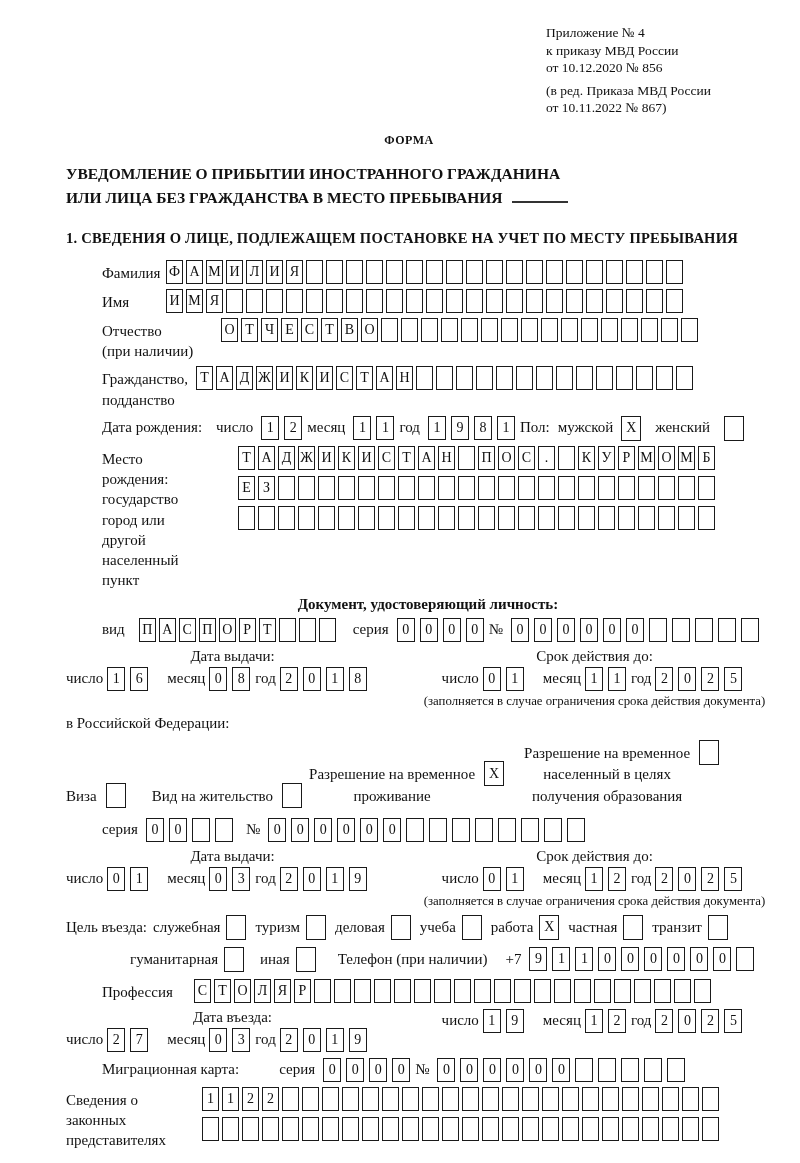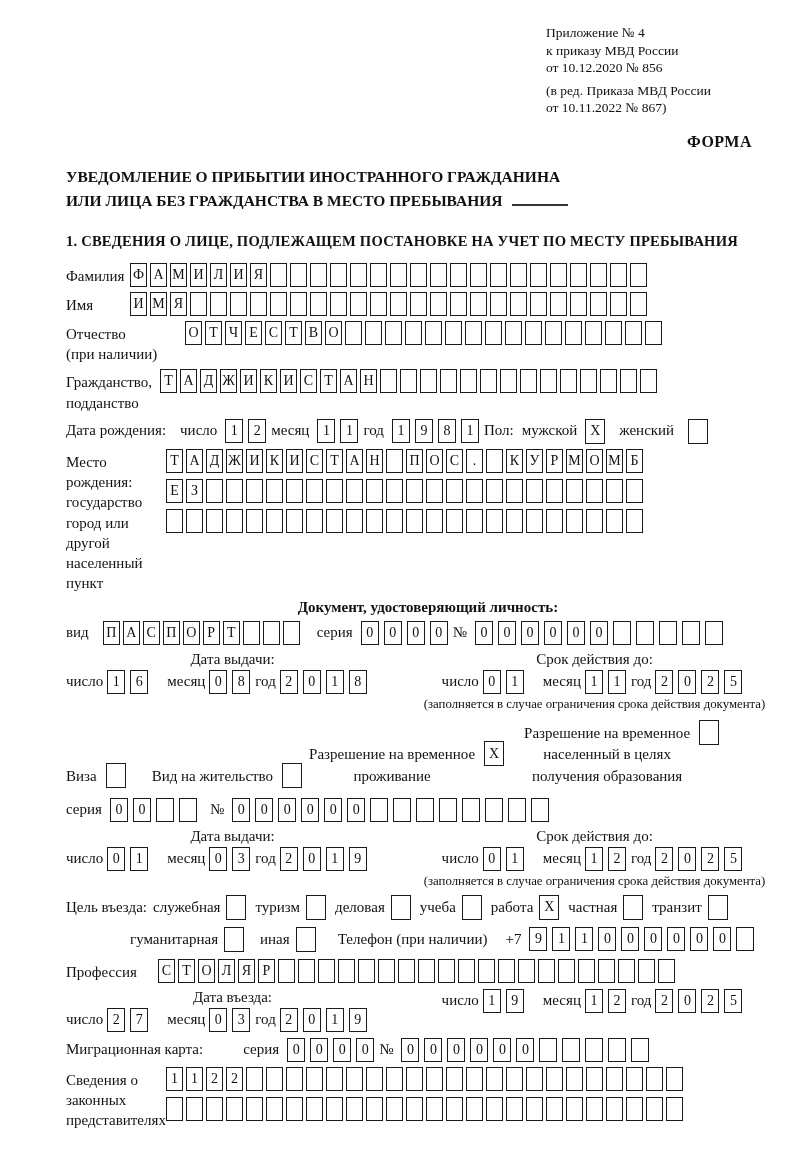--- a/index.html
+++ b/index.html
@@ -7,28 +7,28 @@
   body {
     width: 800px; height: 1163px; overflow: hidden;
     font-family: "Liberation Serif", "DejaVu Serif", serif;
     font-size: 15px; color: #111;
   }
   .page { padding: 24px 10px 10px 66px; width: 800px; }
 
   
   .hdr-block { width: 218px; margin-left: auto; margin-right: 26px; line-height: 1.3; font-size: 13.5px; }
   .hdr-note { margin-top: 5px; }
-  .forma { text-align: right; margin-right: 38px; margin-top: 16px; font-weight: bold; font-size: 16px; letter-spacing: .5px; }
+  .forma { text-align: center; margin-right: 38px; margin-top: 16px; font-weight: bold; font-size: 12px; letter-spacing: .5px; }
 
   .title { text-align: left; font-weight: bold; font-size: 15.5px; line-height: 1.55; margin-top: 14px; }
   .blank-line { display: inline-block; width: 56px; border-bottom: 2px solid #333; height: 12px; margin-left: 10px; }
   .section-h { font-weight: bold; font-size: 14.6px; margin-top: 20px; margin-bottom: 13px; letter-spacing: .2px; }
 
   
-  .frow { display: flex; align-items: flex-start; margin-bottom: 5px; }
+  .frow { display: flex; align-items: flex-start; margin-bottom: 5px; margin-left: 36px; }
   .flabel { flex: 0 0 auto; padding-top: 3px; line-height: 1.35; }
   .lw64  { width: 64px; }
   .lw119 { width: 119px; }
   .lw94  { width: 94px; }
   .lw100 { width: 100px; }
   .cells { display: inline-flex; flex-wrap: nowrap; }
   .cell {
     display: inline-flex; justify-content: center; align-items: center;
     width: 17px; height: 24px; border: 1.6px solid #1a1a1a;
     margin-right: 3px; font-size: 14px; background: #fff;
@@ -435,20 +435,21 @@
             <span class="cell">2</span>
             <span class="cell">0</span>
             <span class="cell">2</span>
             <span class="cell">5</span>
           </span>
       </div>
       <div class="dnote">(заполняется в случае ограничения срока действия документа)</div>
     </div>
   </div>
 
+  <div class="mt6">в Российской Федерации:</div>
 
   <div class="res-opts">
     <div class="res-opt" style="margin-right:26px;">
       <div class="lblstack">Виза</div>
       <div class="cells chk">
           <span class="cell"></span>
         </div>
     </div>
     <div class="res-opt" style="margin-right:7px;">
       <div class="lblstack">Вид на жительство</div>

